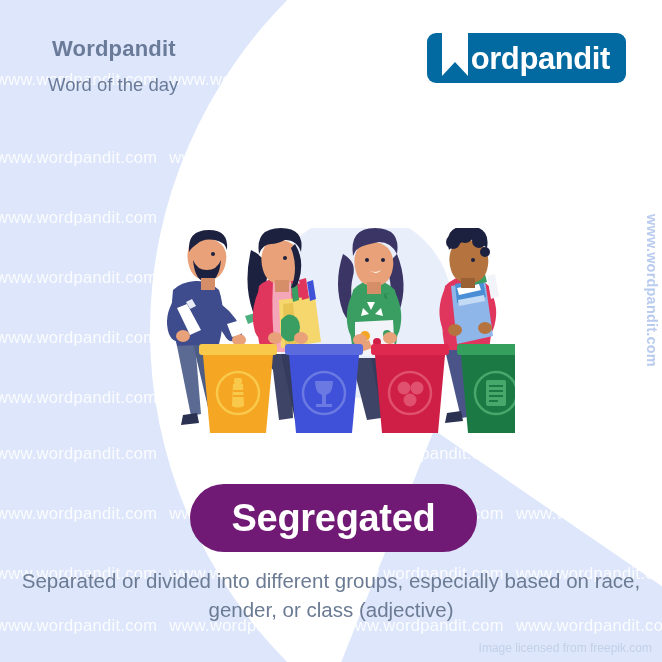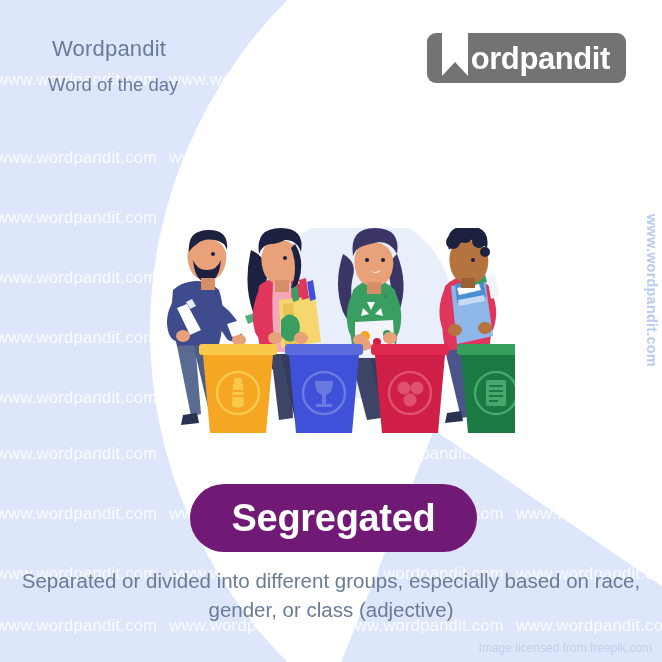--- a/index.html
+++ b/index.html
@@ -74,37 +74,37 @@
   }
 
   
   .brand-block {
     position: absolute;
     left: 48px; top: 36px;
     z-index: 6;
   }
   .brand-title {
     font-size: 22px;
-    font-weight: 400;
+    font-weight: 700;
     color: #6a7a99;
     letter-spacing: 0.2px;
     margin-left: 4px;
   }
   .brand-sub {
     font-size: 18.5px;
     font-weight: 400;
     color: #6a7a99;
     margin-top: 12px;
   }
 
   .logo {
     position: absolute;
     right: 36px; top: 33px;
     height: 50px;
-    background: #737373;
+    background: #0369a1;
     border-radius: 9px;
     display: flex;
     align-items: center;
     padding: 0 16px 0 44px;
     z-index: 6;
   }
   .logo-bookmark {
     position: absolute;
     left: 15px; top: -9px;
     width: 26px; height: 52px;

